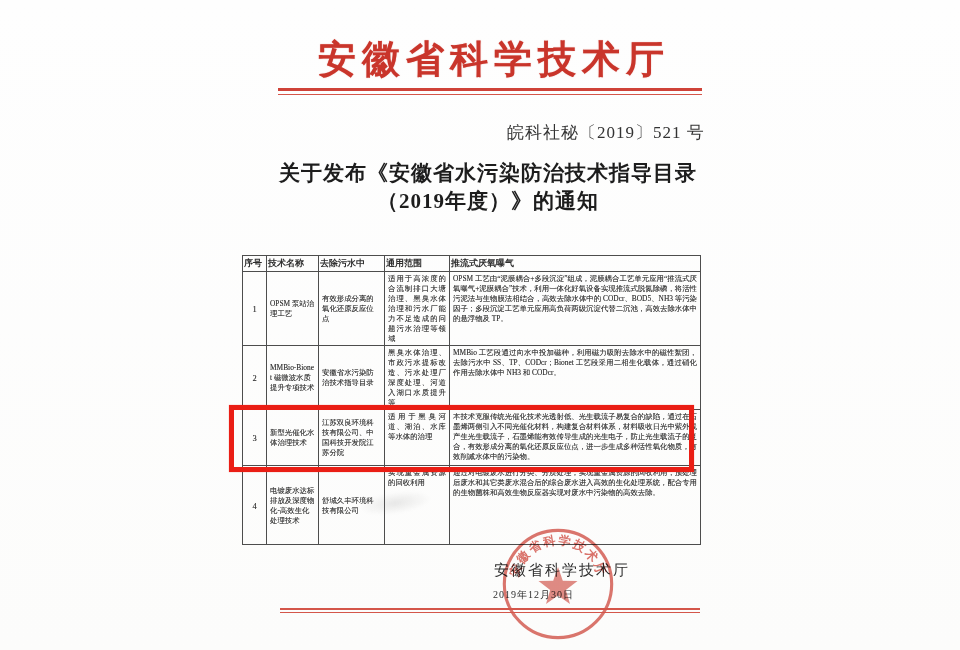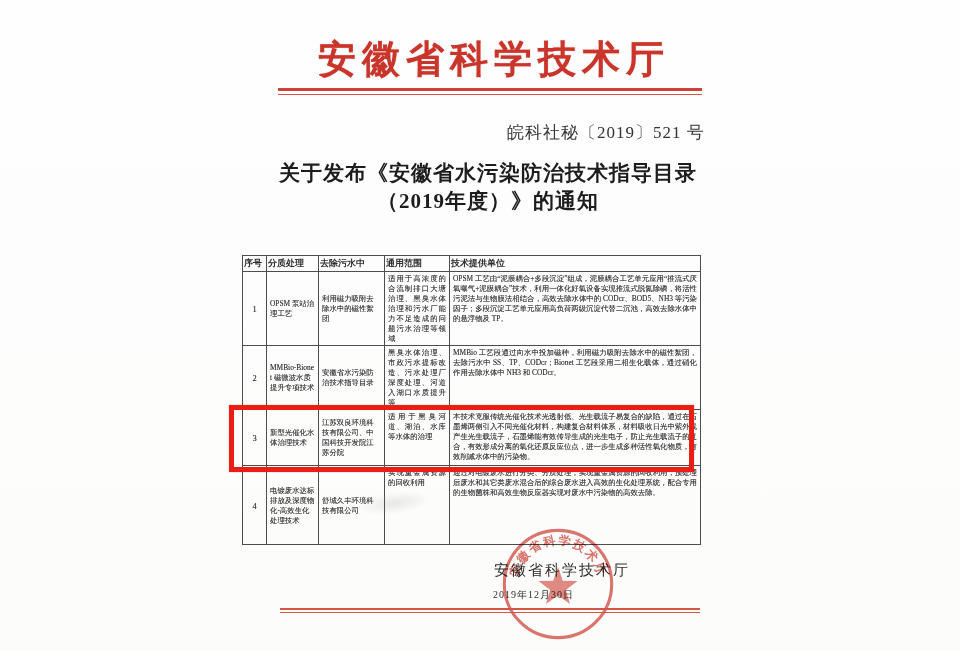--- a/index.html
+++ b/index.html
@@ -77,31 +77,31 @@
     <colgroup>
         <col style="width: 24px;">
         <col style="width: 52px;">
         <col style="width: 66px;">
         <col style="width: 65px;">
         <col style="width: 251px;">
       </colgroup>
     <thead>
         <tr>
           <th>序号</th>
-          <th>分质处理</th>
+          <th>技术名称</th>
           <th>去除污水中</th>
           <th>通用范围</th>
-          <th>技术提供单位</th>
+          <th>推流式厌氧曝气</th>
         </tr>
       </thead>
     <tbody>
         <tr class="r0">
           <td class="c-no">1</td>
           <td class="c-name">OPSM 泵站治理工艺</td>
-          <td class="c-provider">利用磁力吸附去除水中的磁性絮团</td>
+          <td class="c-provider">有效形成分离的氧化还原反应位点</td>
           <td class="c-scope">适用于高浓度的合流制排口大塘治理、黑臭水体治理和污水厂能力不足造成的问题污水治理等领域</td>
           <td class="c-summary">OPSM 工艺由“泥膜耦合+多段沉淀”组成，泥膜耦合工艺单元应用“推流式厌氧曝气+泥膜耦合”技术，利用一体化好氧设备实现推流式脱氮除磷，将活性污泥法与生物膜法相结合，高效去除水体中的 CODcr、BOD5、NH3 等污染因子；多段沉淀工艺单元应用高负荷两级沉淀代替二沉池，高效去除水体中的悬浮物及 TP。</td>
         </tr>
         <tr class="r1">
           <td class="c-no">2</td>
           <td class="c-name">MMBio-Bionet 磁微波水质提升专项技术</td>
           <td class="c-provider">安徽省水污染防治技术指导目录</td>
           <td class="c-scope">黑臭水体治理、市政污水提标改造、污水处理厂深度处理、河道入湖口水质提升等</td>
           <td class="c-summary">MMBio 工艺段通过向水中投加磁种，利用磁力吸附去除水中的磁性絮团，去除污水中 SS、TP、CODcr；Bionet 工艺段采用二相生化载体，通过硝化作用去除水体中 NH3 和 CODcr。</td>
         </tr>

